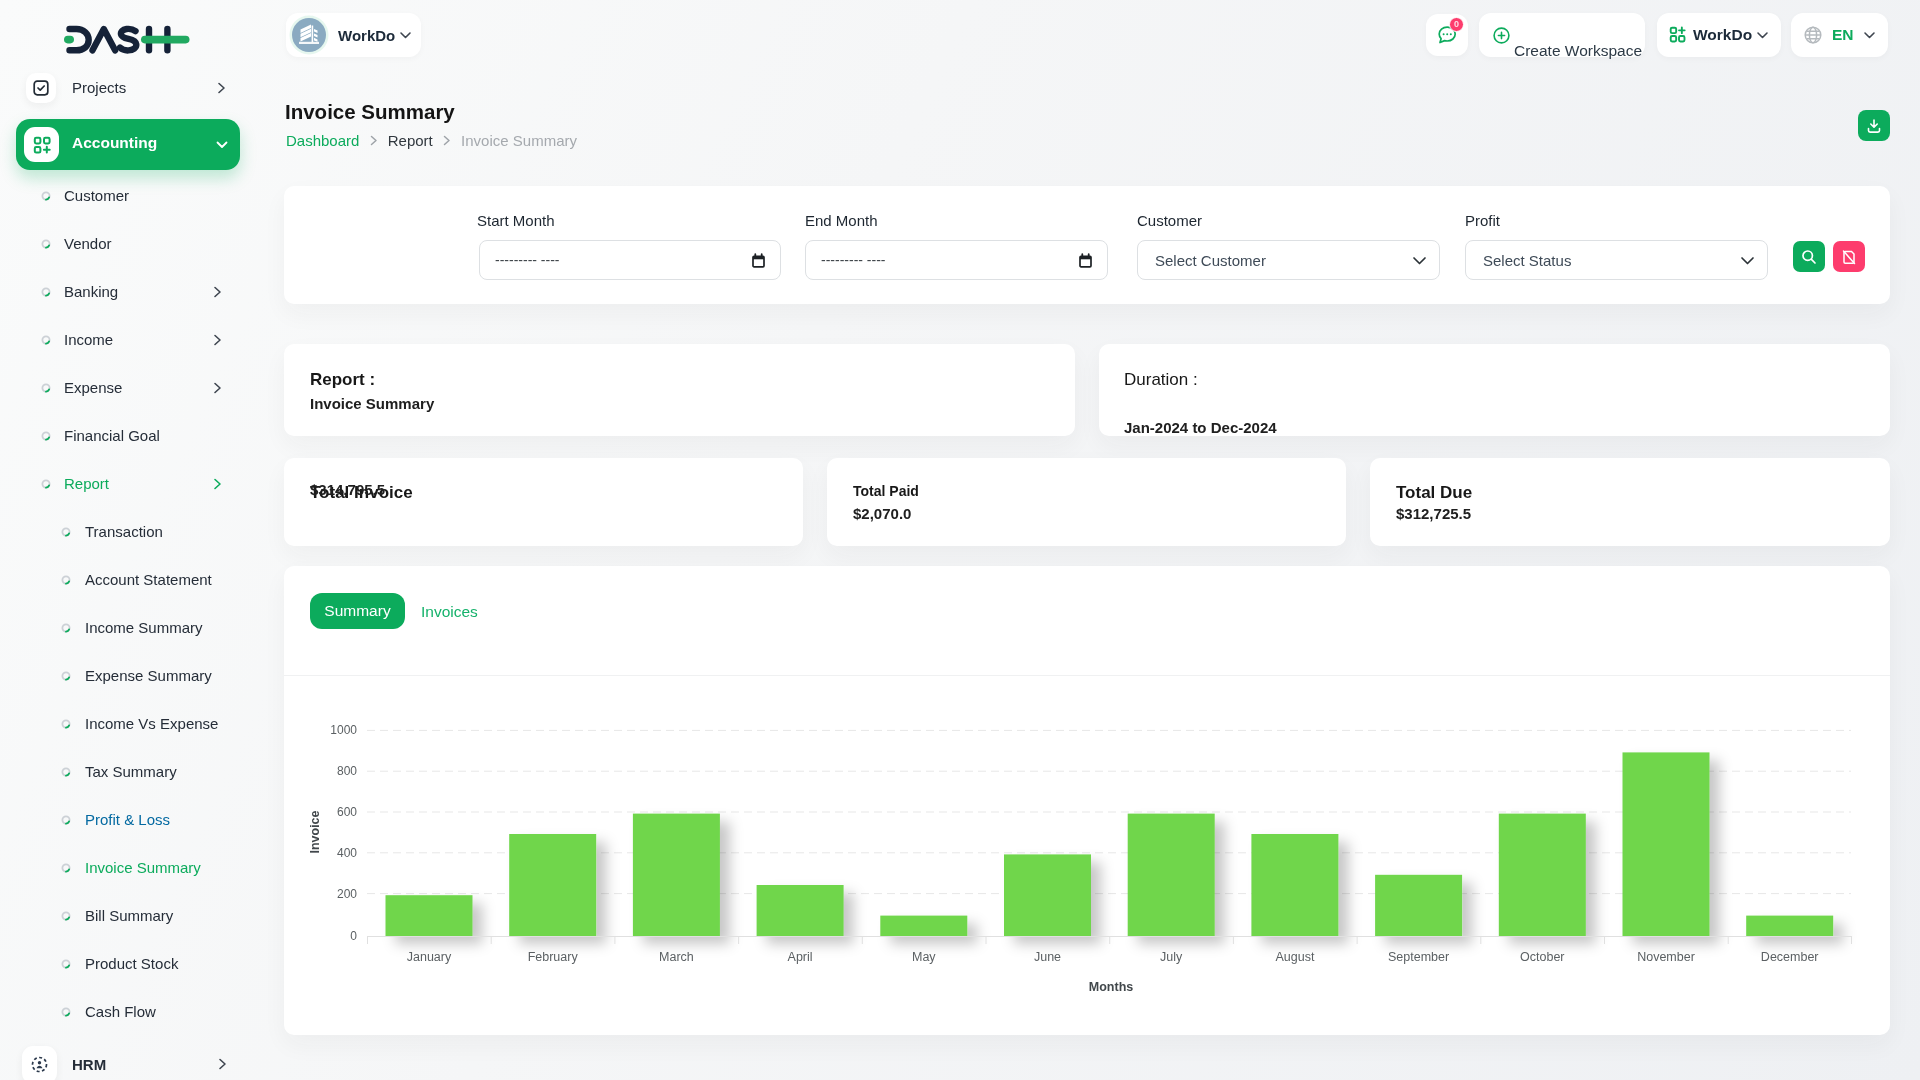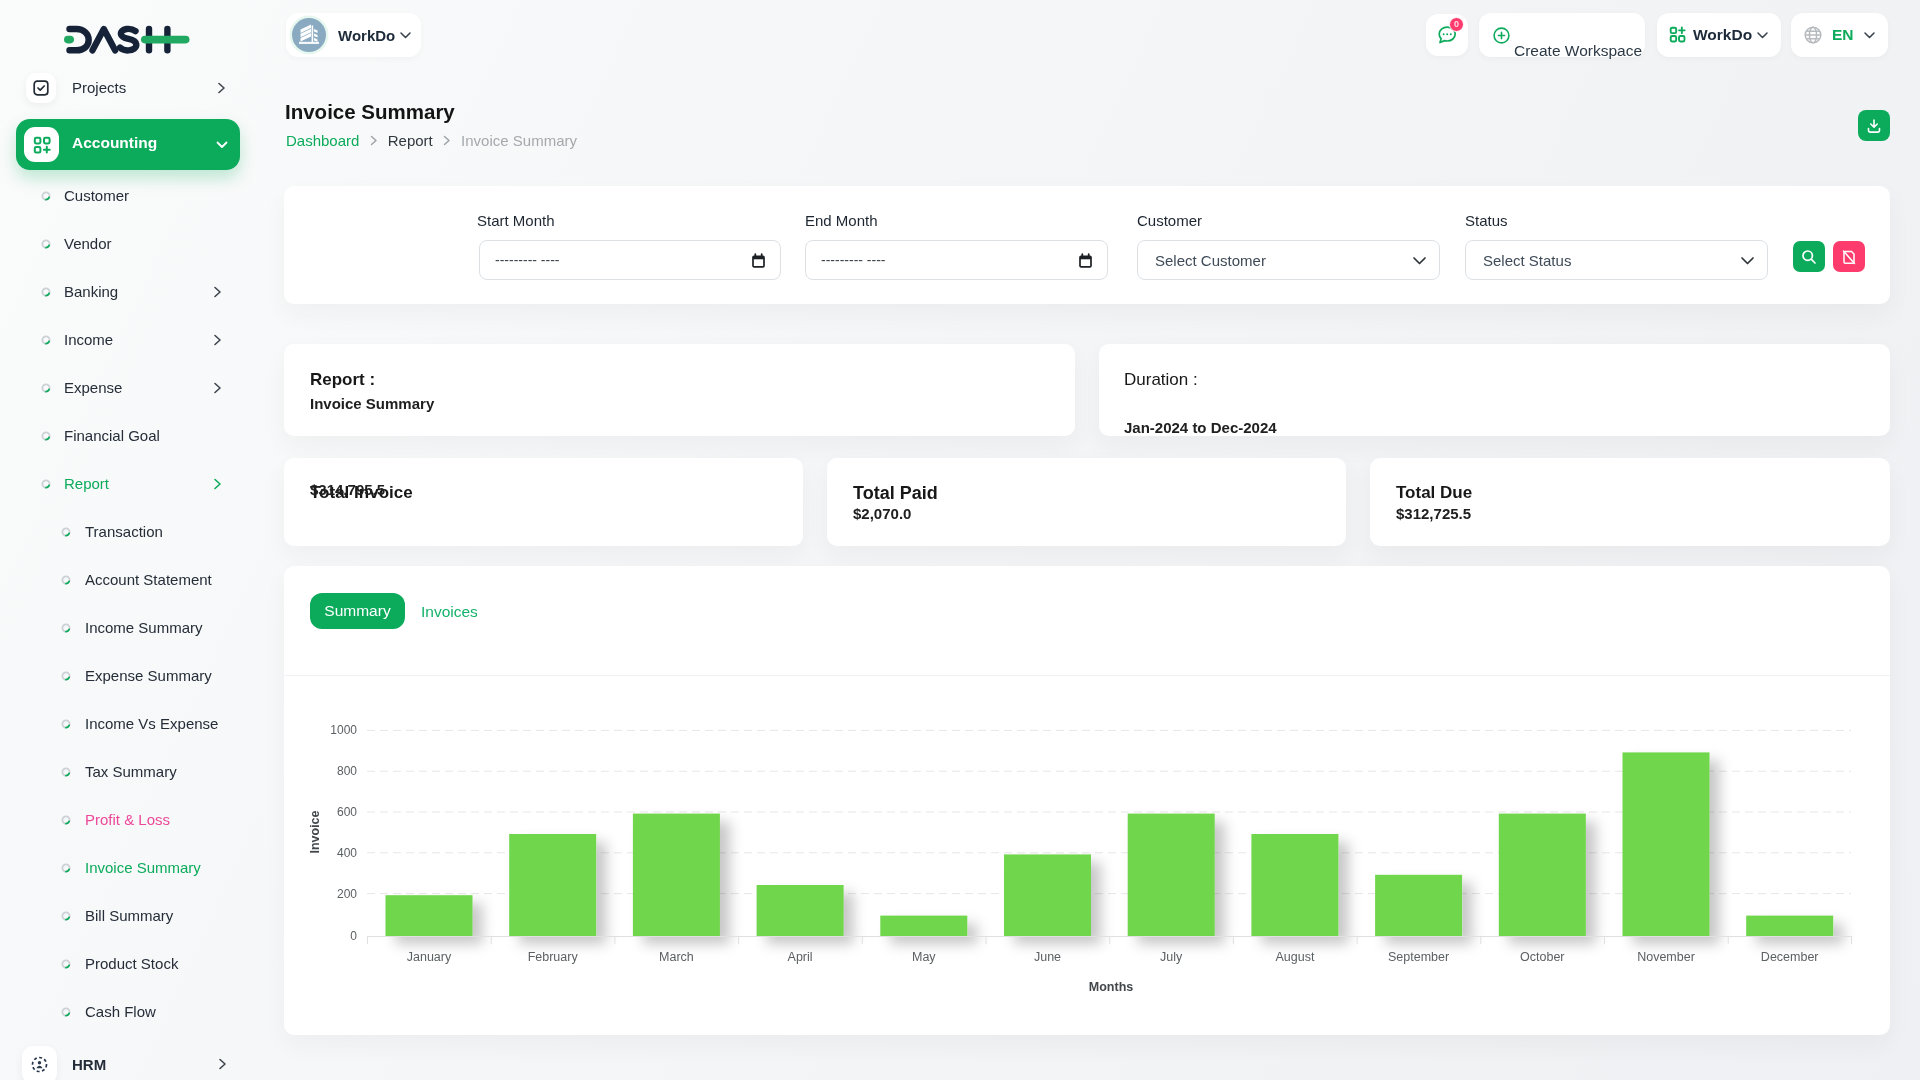--- a/index.html
+++ b/index.html
@@ -157,21 +157,21 @@
       <circle cx="5" cy="5" r="3.6" fill="none" stroke="#ccd1d6" stroke-width="1.8"></circle>
       <path d="M8.1 6.4 A3.6 3.6 0 0 1 5.0 8.6" fill="none" stroke="#0cab5c" stroke-width="1.8" stroke-linecap="round"></path>
     </svg>
     <span class="txt" style="position:absolute;left:85px;top:15px;color:#252d38;">Tax Summary</span>
   </div>
   <div class="menu-item" style="top:796px;">
     <svg class="abs" style="left:61px;top:19px;" width="10" height="10" viewBox="0 0 10 10">
       <circle cx="5" cy="5" r="3.6" fill="none" stroke="#ccd1d6" stroke-width="1.8"></circle>
       <path d="M8.1 6.4 A3.6 3.6 0 0 1 5.0 8.6" fill="none" stroke="#0cab5c" stroke-width="1.8" stroke-linecap="round"></path>
     </svg>
-    <span class="txt" style="position:absolute;left:85px;top:15px;color:#ec4899;">Profit &amp; Loss</span>
+    <span class="txt" style="position:absolute;left:85px;top:15px;color:#0369a1;">Profit &amp; Loss</span>
   </div>
   <div class="menu-item" style="top:844px;">
     <svg class="abs" style="left:61px;top:19px;" width="10" height="10" viewBox="0 0 10 10">
       <circle cx="5" cy="5" r="3.6" fill="none" stroke="#ccd1d6" stroke-width="1.8"></circle>
       <path d="M8.1 6.4 A3.6 3.6 0 0 1 5.0 8.6" fill="none" stroke="#0cab5c" stroke-width="1.8" stroke-linecap="round"></path>
     </svg>
     <span class="txt" style="position:absolute;left:85px;top:15px;color:#0cab5c;">Invoice Summary</span>
   </div>
   <div class="menu-item" style="top:892px;">
     <svg class="abs" style="left:61px;top:19px;" width="10" height="10" viewBox="0 0 10 10">
@@ -290,21 +290,21 @@
   <svg class="abs" style="left:8px;top:7.5px;" width="16" height="16" viewBox="0 0 16 16">
     <path d="M8 2 v7 M4.8 6 L8 9.2 L11.2 6" fill="none" stroke="#fff" stroke-width="1.6" stroke-linecap="round" stroke-linejoin="round"></path>
     <path d="M2.5 10.5 v2 a1.6 1.6 0 0 0 1.6 1.6 h7.8 a1.6 1.6 0 0 0 1.6-1.6 v-2" fill="none" stroke="#fff" stroke-width="1.6" stroke-linecap="round"></path>
   </svg>
 </div>
 
 <div class="card" style="left:284px;top:186px;width:1606px;height:118px;"></div>
 <div class="lbl" style="left:477px;top:212px;">Start Month</div>
 <div class="lbl" style="left:805px;top:212px;">End Month</div>
 <div class="lbl" style="left:1137px;top:212px;">Customer</div>
-<div class="lbl" style="left:1465px;top:212px;">Status</div>
+<div class="lbl" style="left:1465px;top:212px;">Profit</div>
 
 <div class="input" style="left:479px;top:240px;width:302px;">
   <span style="margin-left:15px;font-size:14px;color:#42484d;">--------- ----</span>
   <svg class="abs" style="left:271px;top:12px;" width="15" height="16" viewBox="0 0 15 16">
       <path d="M4.3 1.2 v2.6 M10.7 1.2 v2.6" stroke="#1d2125" stroke-width="1.8" stroke-linecap="round"></path>
       <rect x="2" y="3.3" width="11" height="10.5" rx="1" fill="none" stroke="#1d2125" stroke-width="1.7"></rect>
       <rect x="2" y="3.3" width="11" height="3" fill="#1d2125"></rect>
     </svg>
 </div>
 <div class="input" style="left:805px;top:240px;width:303px;">
@@ -347,21 +347,21 @@
 
 <div class="card" style="left:1099px;top:344px;width:791px;height:92px;"></div>
 <div class="abs" style="left:1124px;top:370px;font-size:17px;font-weight:400;color:#181818;">Duration :</div>
 <div class="abs" style="left:1124px;top:395px;font-size:15px;font-weight:700;color:#202020;margin-top:24px;">Jan-2024 to Dec-2024</div>
 
 <div class="card" style="left:284px;top:458px;width:519px;height:88px;"></div>
 <div class="abs" style="left:310px;top:483px;font-size:17px;font-weight:700;color:#181818;">Total Invoice</div>
 <div class="abs" style="left:310px;top:481px;font-size:15px;font-weight:700;color:#202020;">$314,795.5</div>
 
 <div class="card" style="left:827px;top:458px;width:519px;height:88px;"></div>
-<div class="abs" style="left:853px;top:483px;font-size:18px;font-weight:700;color:#181818;">Total Paid</div>
+<div class="abs" style="left:853px;top:483px;font-size:14px;font-weight:700;color:#181818;">Total Paid</div>
 <div class="abs" style="left:853px;top:505px;font-size:15px;font-weight:700;color:#202020;">$2,070.0</div>
 
 <div class="card" style="left:1370px;top:458px;width:520px;height:88px;"></div>
 <div class="abs" style="left:1396px;top:483px;font-size:17px;font-weight:700;color:#181818;">Total Due</div>
 <div class="abs" style="left:1396px;top:505px;font-size:15px;font-weight:700;color:#202020;">$312,725.5</div>
 
 <div class="card" style="left:284px;top:566px;width:1606px;height:469px;"></div>
 <div class="abs" style="left:284px;top:675px;width:1606px;height:1px;background:#f0f1f2;"></div>
 <div class="abs" style="left:310px;top:593px;width:95px;height:36px;background:#0cab5c;border-radius:12px;color:#fff;font-size:15.5px;display:flex;align-items:center;justify-content:center;">Summary</div>
 <div class="abs" style="left:421px;top:603px;font-size:15.5px;color:#15b26b;">Invoices</div>

